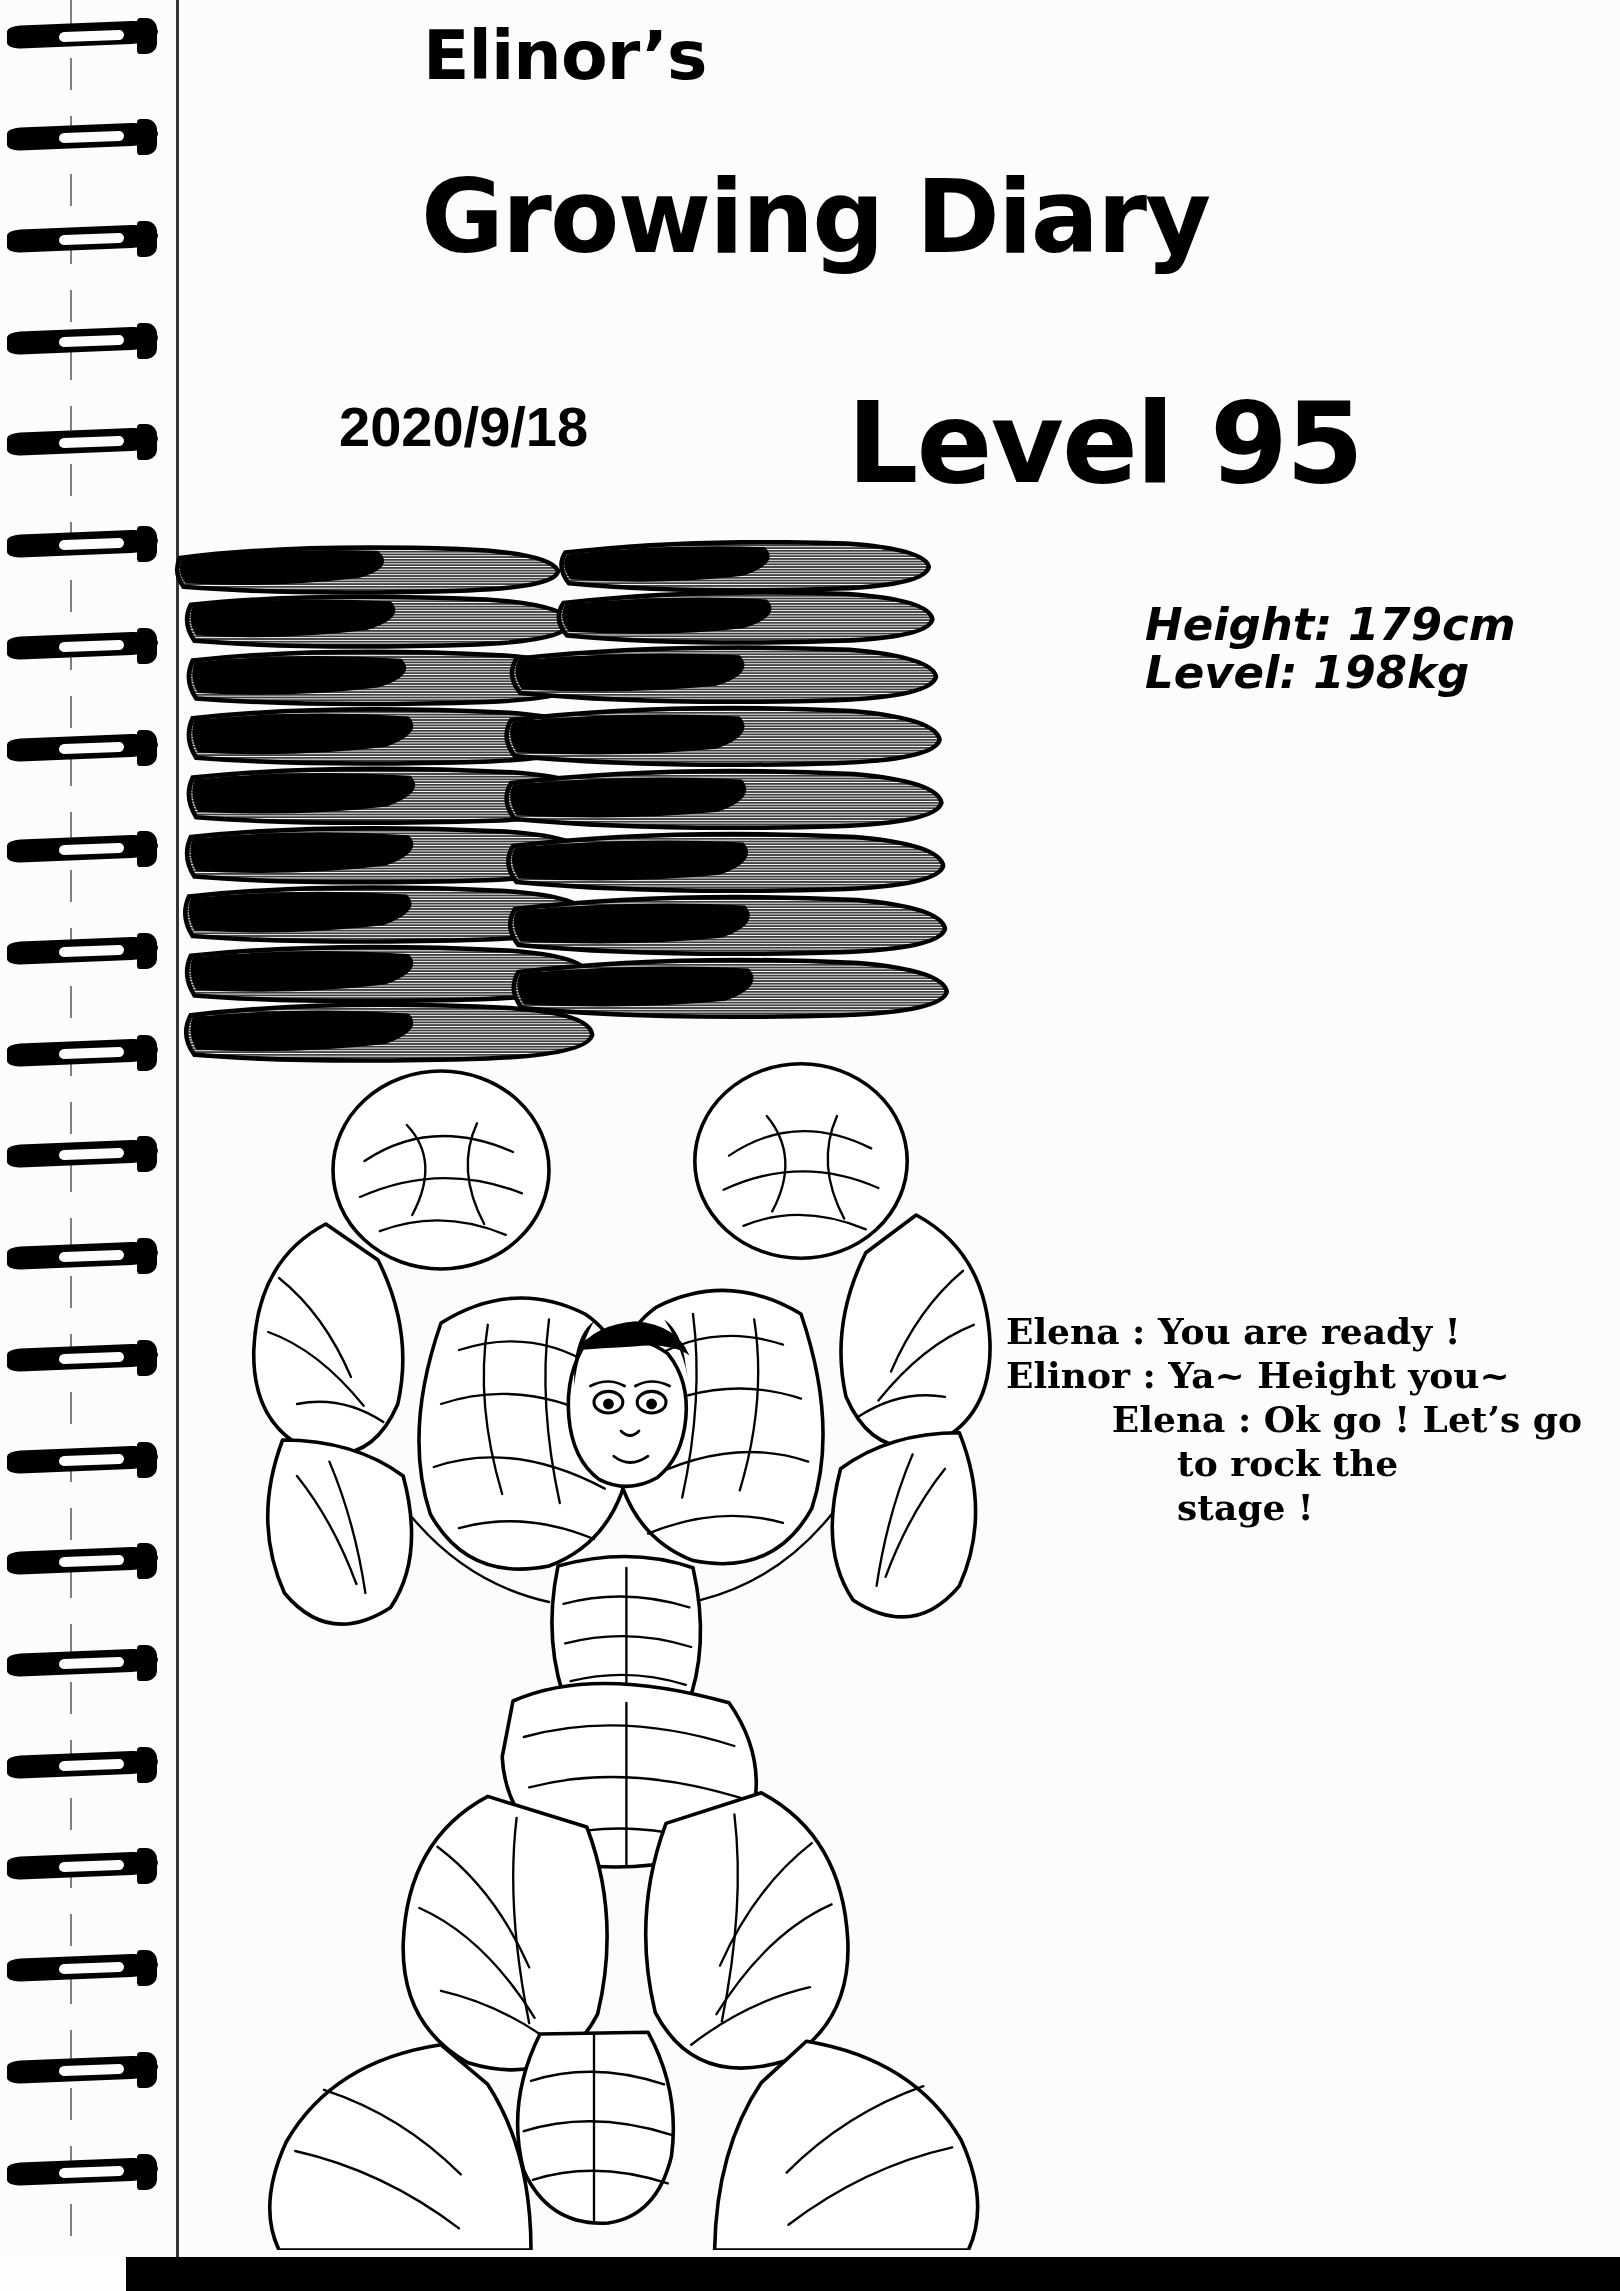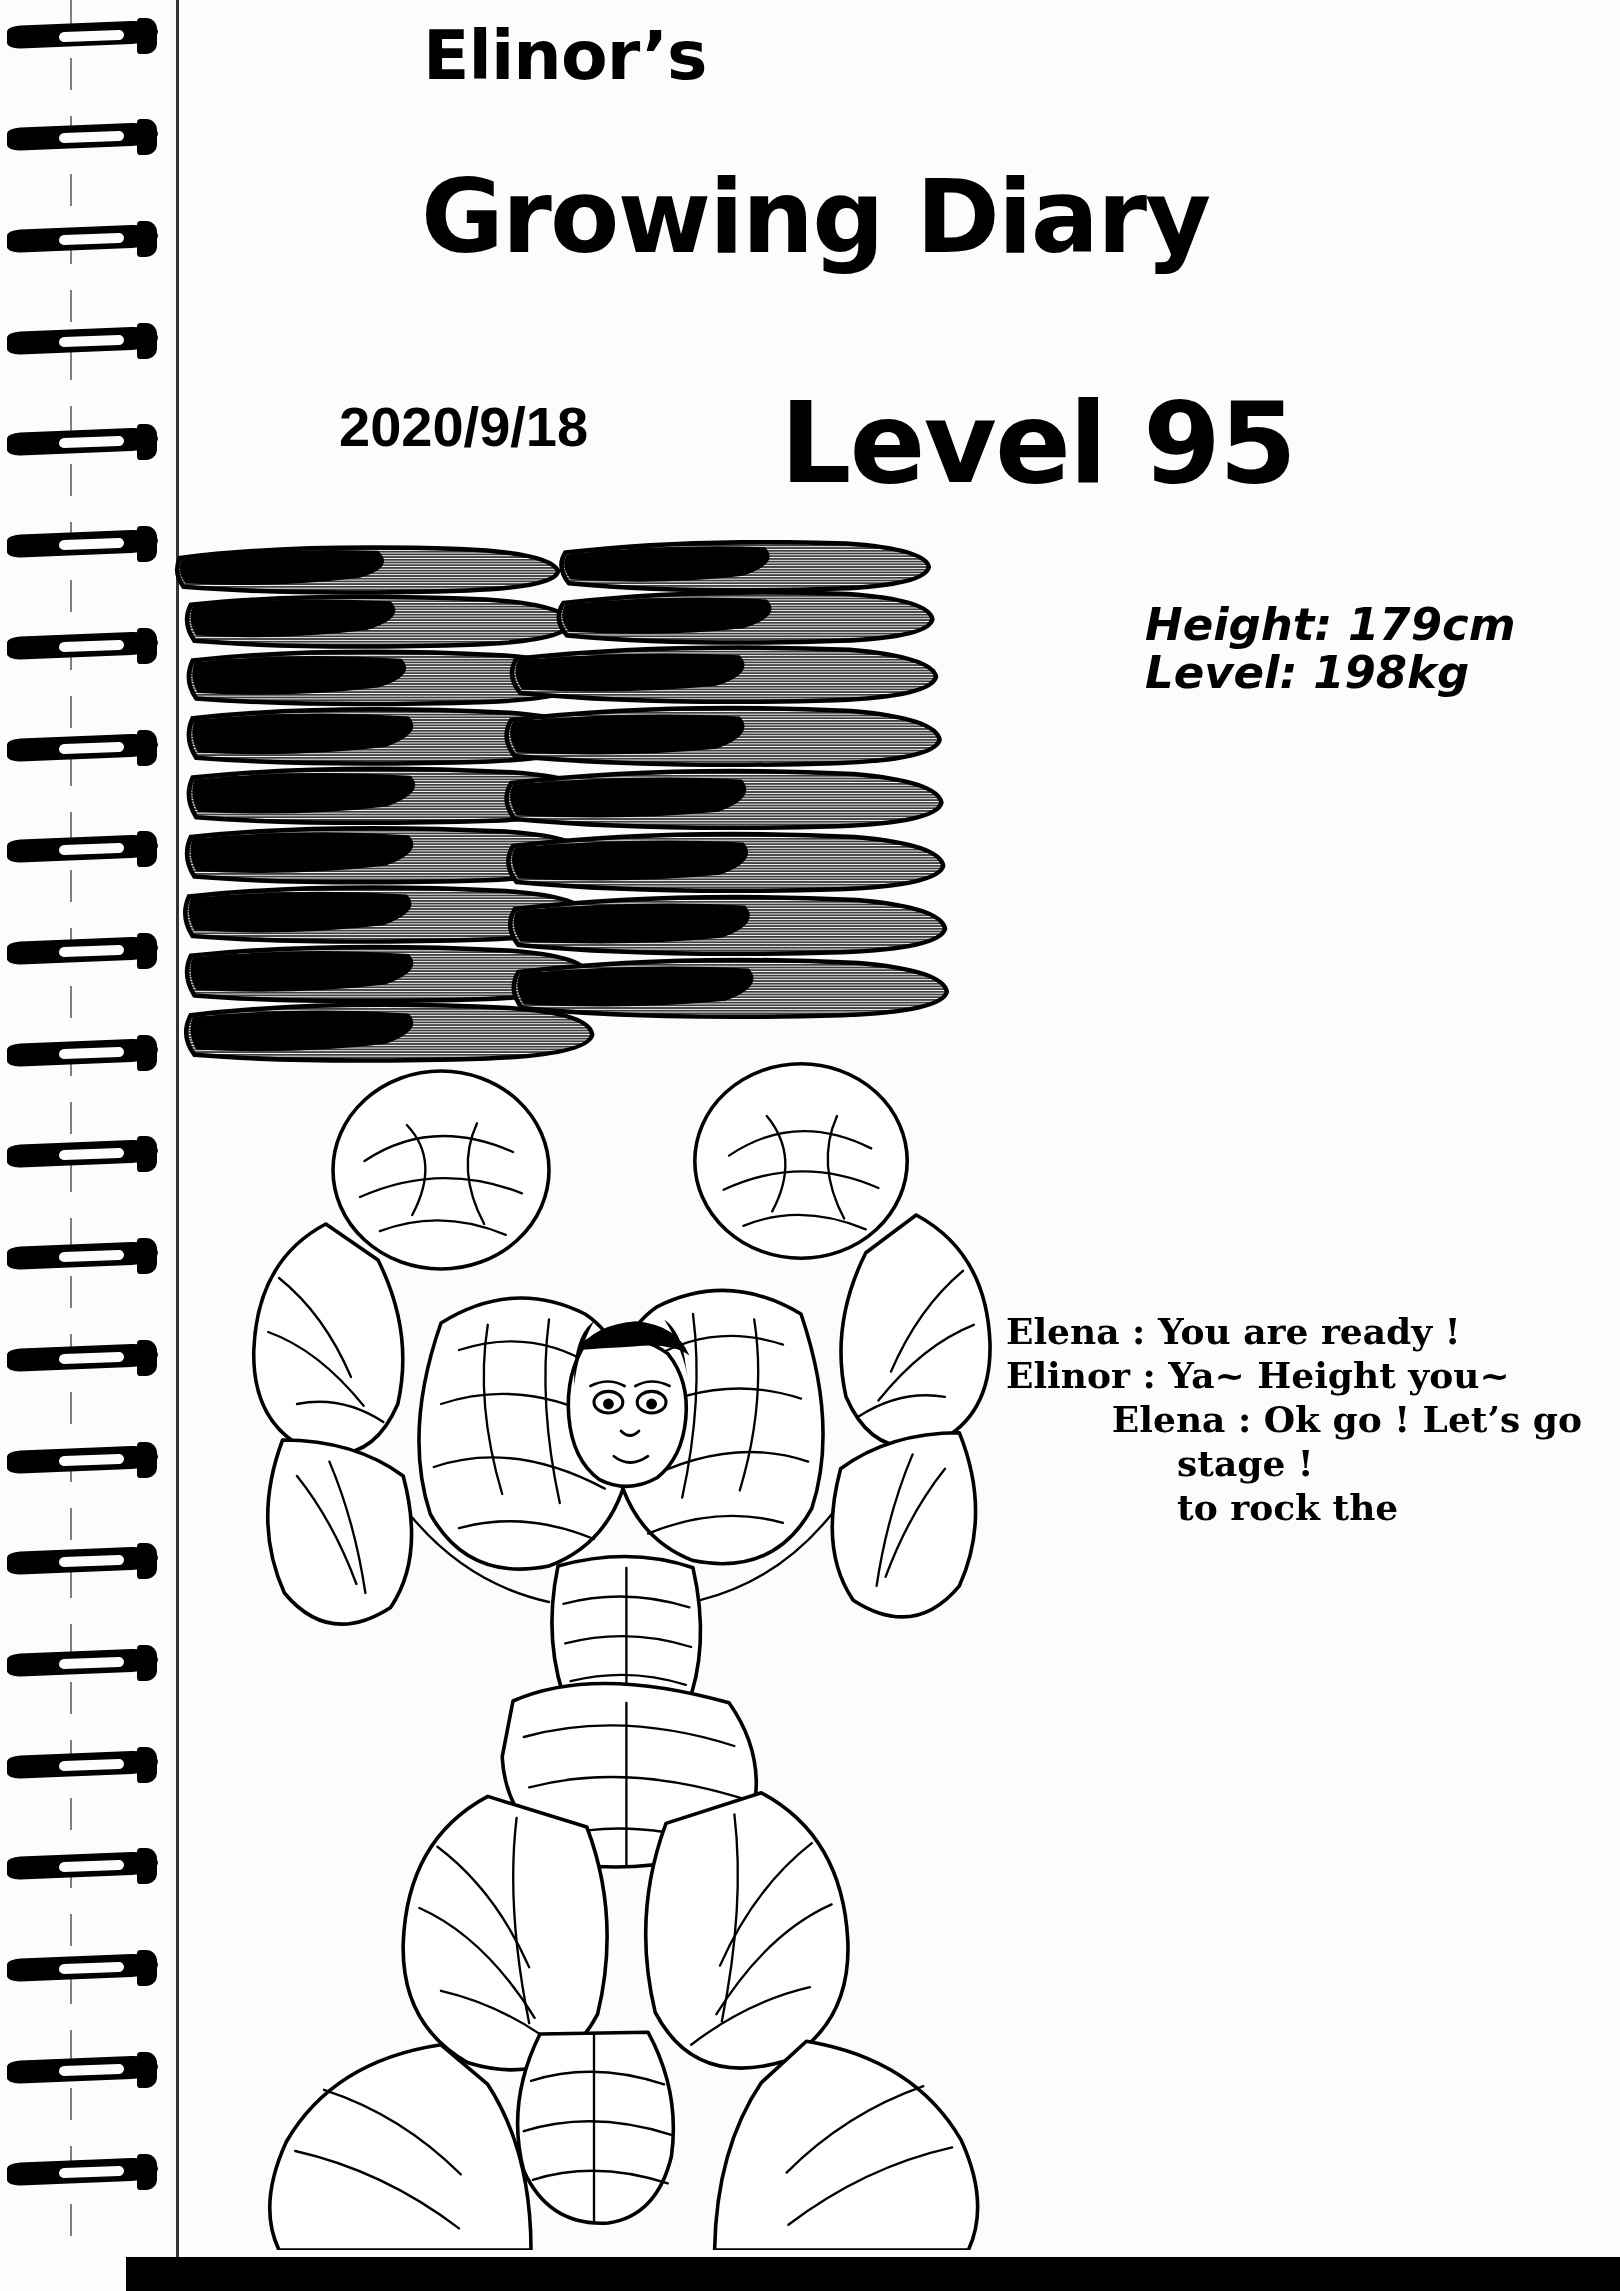--- a/index.html
+++ b/index.html
@@ -117,21 +117,21 @@
     left: 315px;
     top: 394px;
     font-size: 56px;
     font-weight: 700;
     color: #000;
     font-family: Liberation Sans, sans-serif;
     margin-left: 24px;
   }
   .hdr-level {
     position: absolute;
-    left: 780px;
+    left: 847px;
     top: 378px;
     font-size: 112px;
     font-weight: 700;
     letter-spacing: -1.8px;
     color: #000;
     font-family: "DejaVu Sans", sans-serif;
     white-space: nowrap;
   }
   .stat-block {
     position: absolute;
@@ -322,22 +322,22 @@
 
   <div class="stat-block">
     <div>Height:  179cm</div>
     <div>Level: 198kg</div>
   </div>
 
   <div class="dialogue">
     <div class="line l1">Elena : You are ready !</div>
     <div class="line l2">Elinor : Ya~ Height you~</div>
     <div class="line l4">Elena : Ok go ! Let’s go</div>
+    <div class="line l5">to rock the</div>
     <div class="line l6">stage !</div>
-    <div class="line l5">to rock the</div>
   </div>
 
   <div id="art">
     <svg width="990" height="1710" viewBox="0 0 1100 1900" xmlns="http://www.w3.org/2000/svg">
       <defs>
         <pattern id="hatch" width="10" height="6" patternUnits="userSpaceOnUse">
           <rect width="10" height="6" fill="#fff"></rect>
           <path d="M0 1 H10 M0 4 H10" stroke="#000" stroke-width="1.6"></path>
         </pattern>
         <pattern id="hatchDense" width="8" height="5" patternUnits="userSpaceOnUse">

